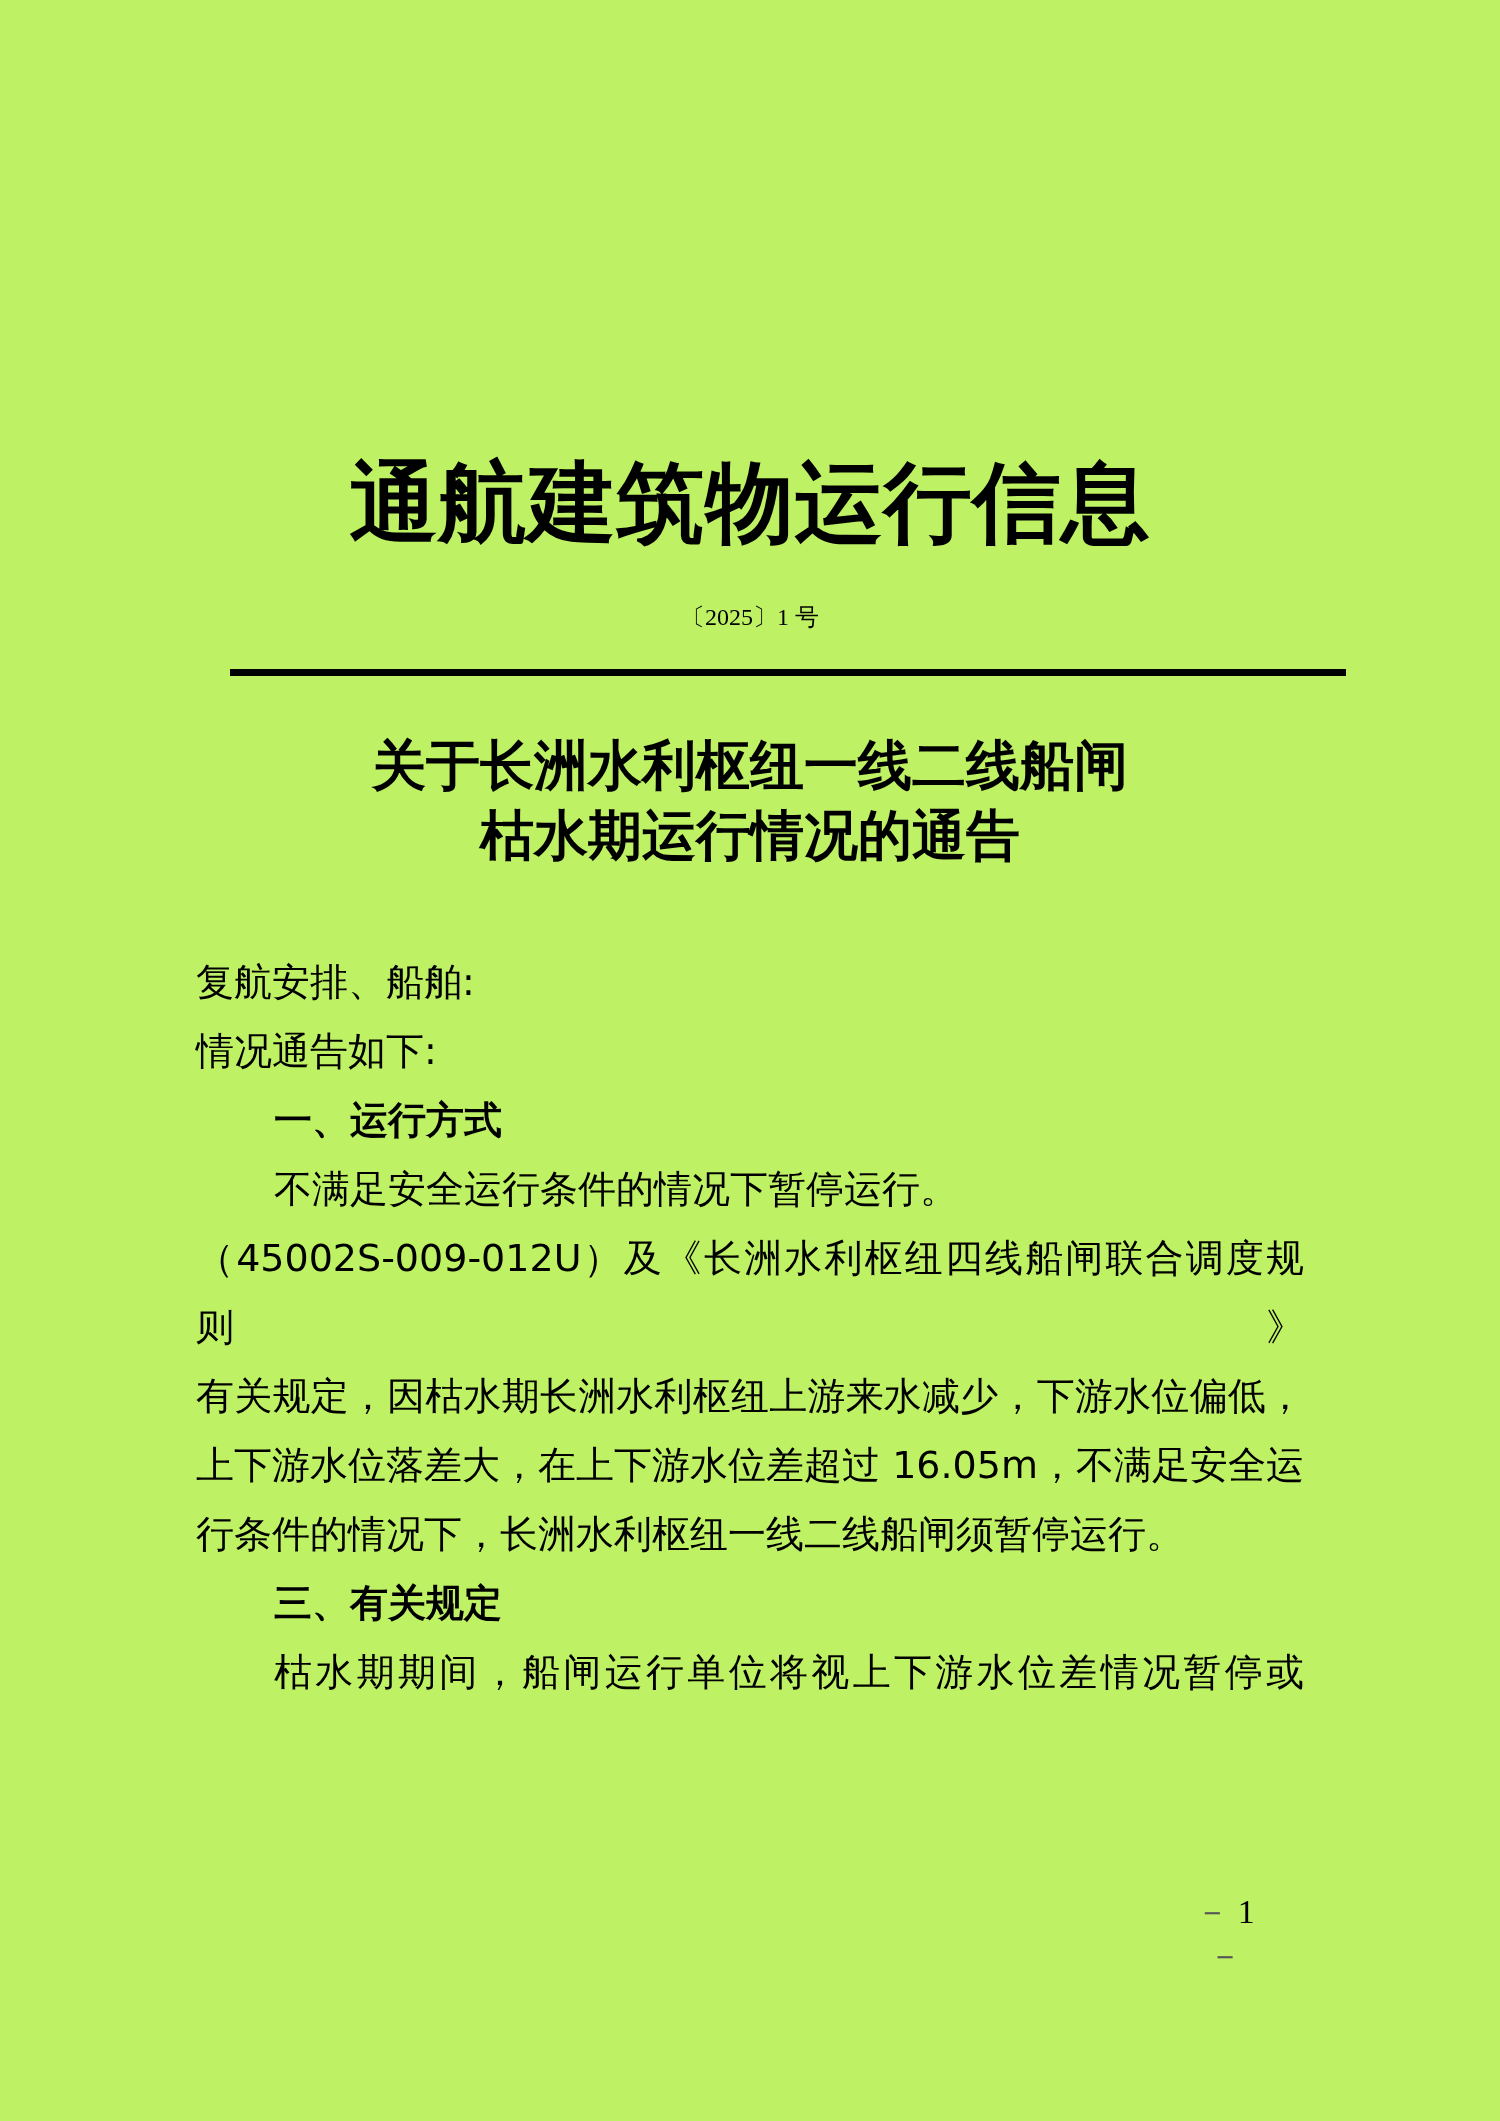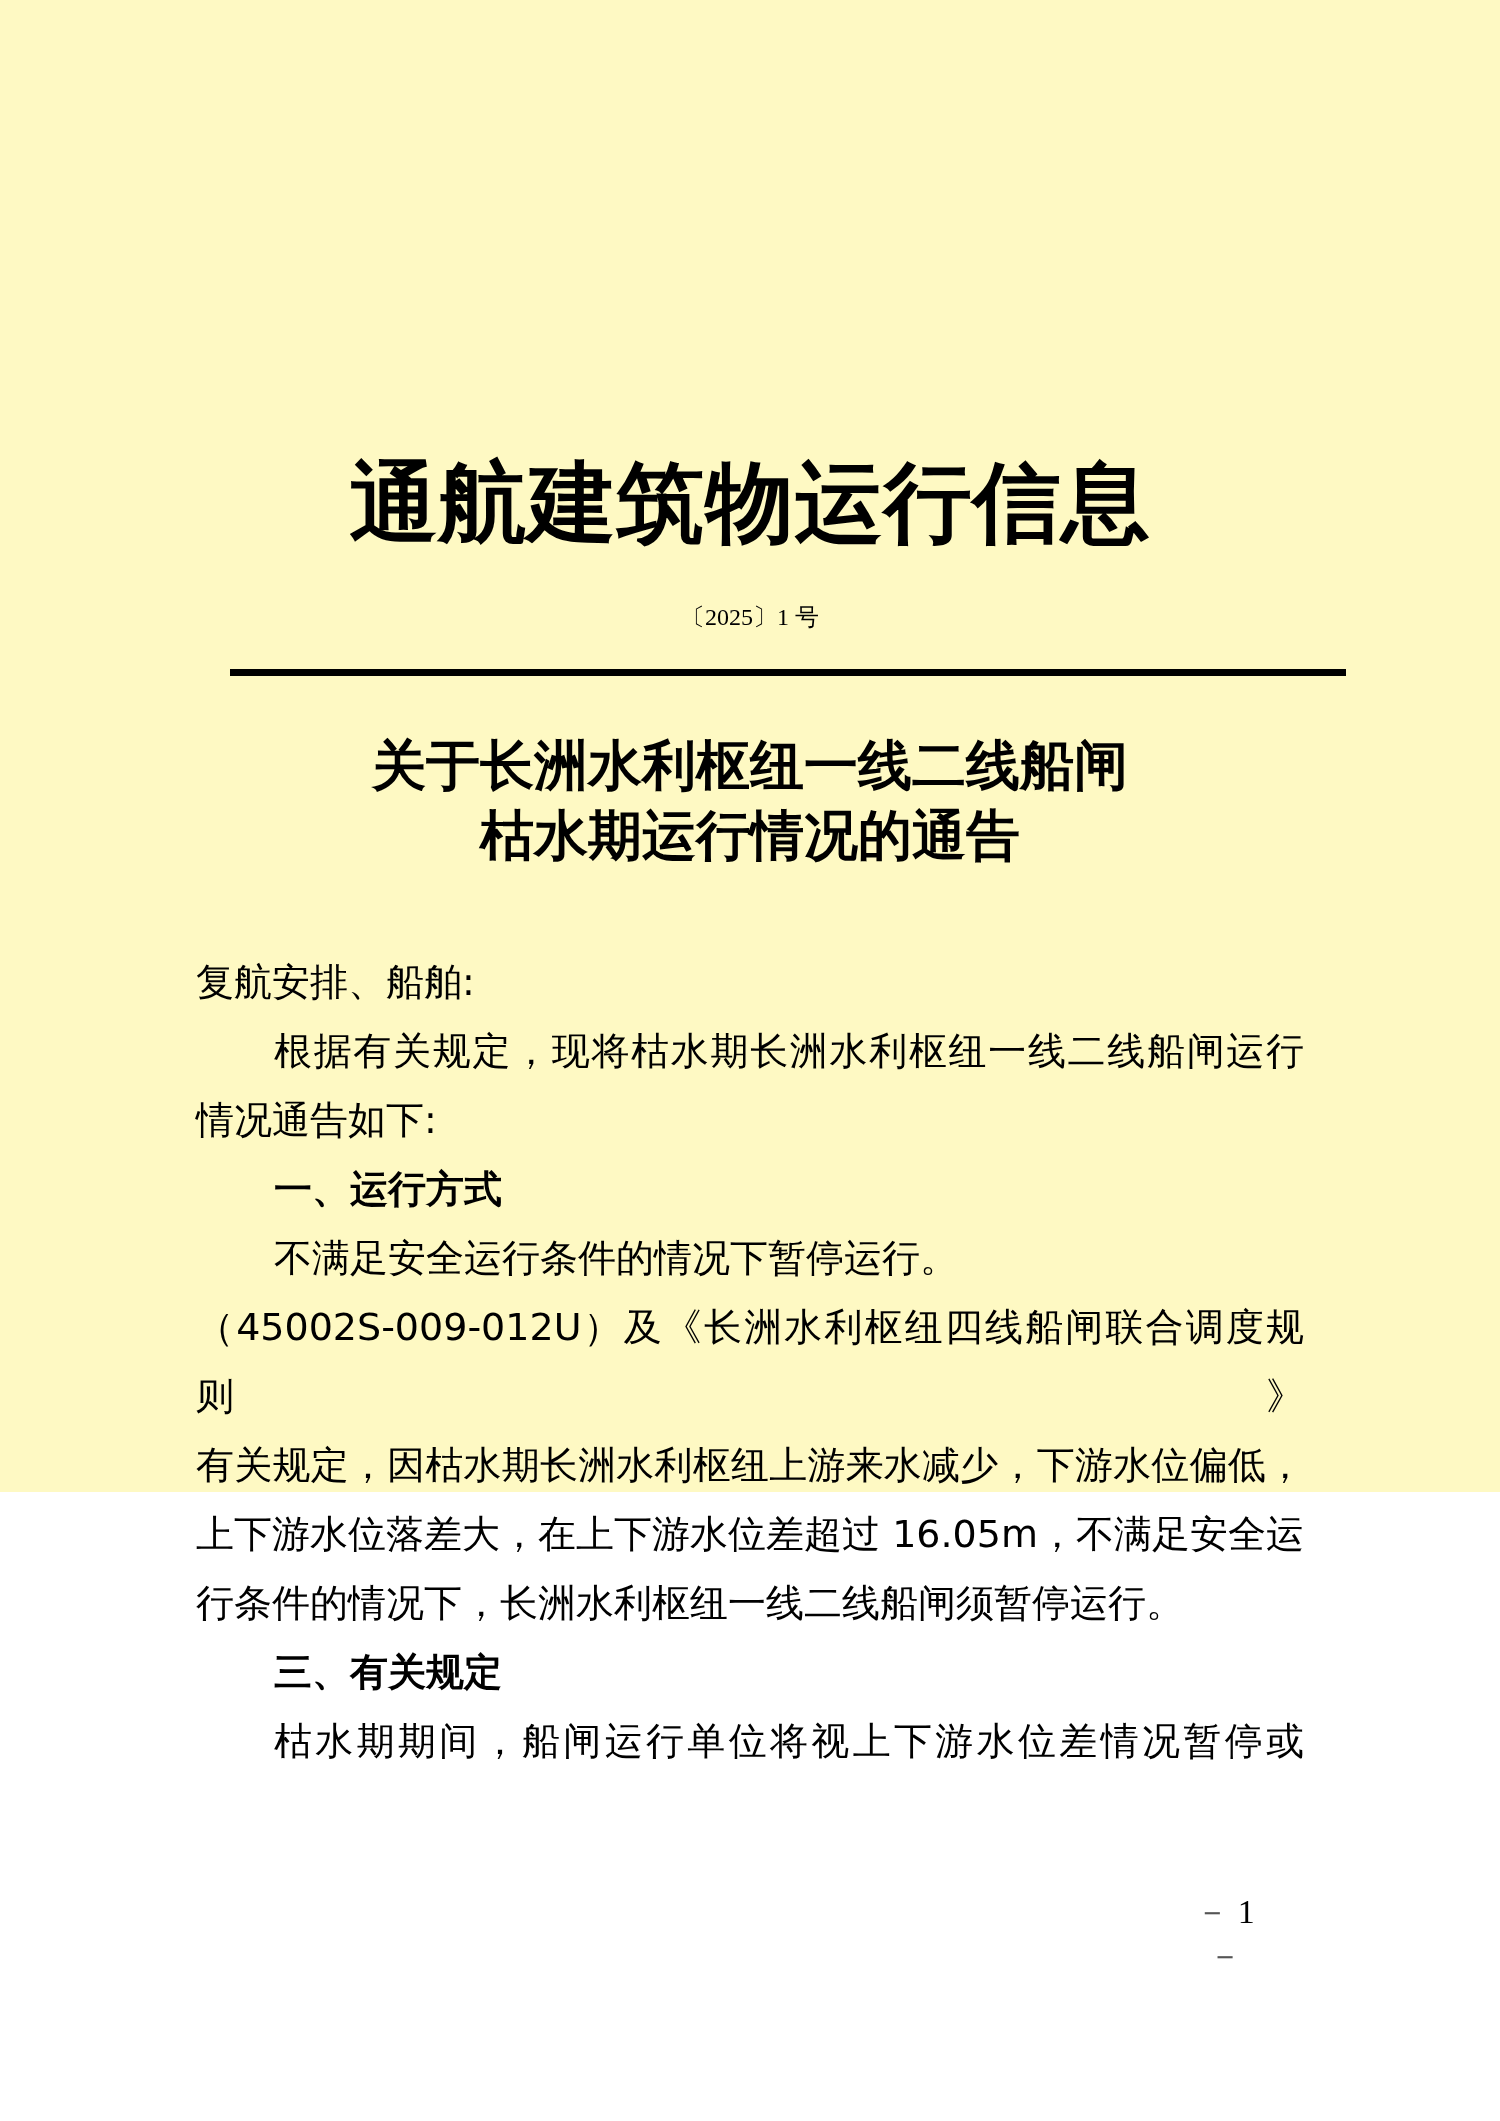--- a/index.html
+++ b/index.html
@@ -1,17 +1,17 @@
 <!DOCTYPE html>
 <html><head>
   <meta charset="utf-8">
   <style>
     html, body { margin: 0; padding: 0; background: #ffffff; }
     body { width: 1500px; height: 2121px; position: relative; overflow: hidden; color: #000; }
-    .page { position: absolute; left: 0; top: 0; width: 1500px; height: 1492px; background: #fef9c3; }
+    .page { position: absolute; left: 0; top: 0; width: 1500px; height: 2121px; background: #bef264; }
 
     .masthead-title {
       position: absolute; left: 0; width: 1500px; top: 452px;
       text-align: center;
       font-family: "DejaVu Serif", "Liberation Serif", serif;
       font-weight: bold; font-size: 88px; line-height: 100px;
       letter-spacing: 1px;
     }
     .doc-number {
       position: absolute; left: 0; width: 1500px; top: 595px;
@@ -59,21 +59,20 @@
   <div class="doc-number">〔2025〕1 号</div>
   <div class="red-rule"></div>
 
   <div class="notice-title">
     <div>关于长洲水利枢纽一线二线船闸</div>
     <div>枯水期运行情况的通告</div>
   </div>
 
   <div class="body-text">
     <span class="line">复航安排、船舶:</span>
-    <span class="just indent">根据有关规定，现将枯水期长洲水利枢纽一线二线船闸运行</span>
     <span class="line">情况通告如下:</span>
 
     <span class="line indent heading">一、运行方式</span>
     <span class="line indent">不满足安全运行条件的情况下暂停运行。</span>
 
     <span class="just">（45002S-009-012U）及《长洲水利枢纽四线船闸联合调度规则》</span>
     <span class="just">有关规定，因枯水期长洲水利枢纽上游来水减少，下游水位偏低，</span>
     <span class="just">上下游水位落差大，在上下游水位差超过 16.05m，不满足安全运</span>
     <span class="line">行条件的情况下，长洲水利枢纽一线二线船闸须暂停运行。</span>
 

